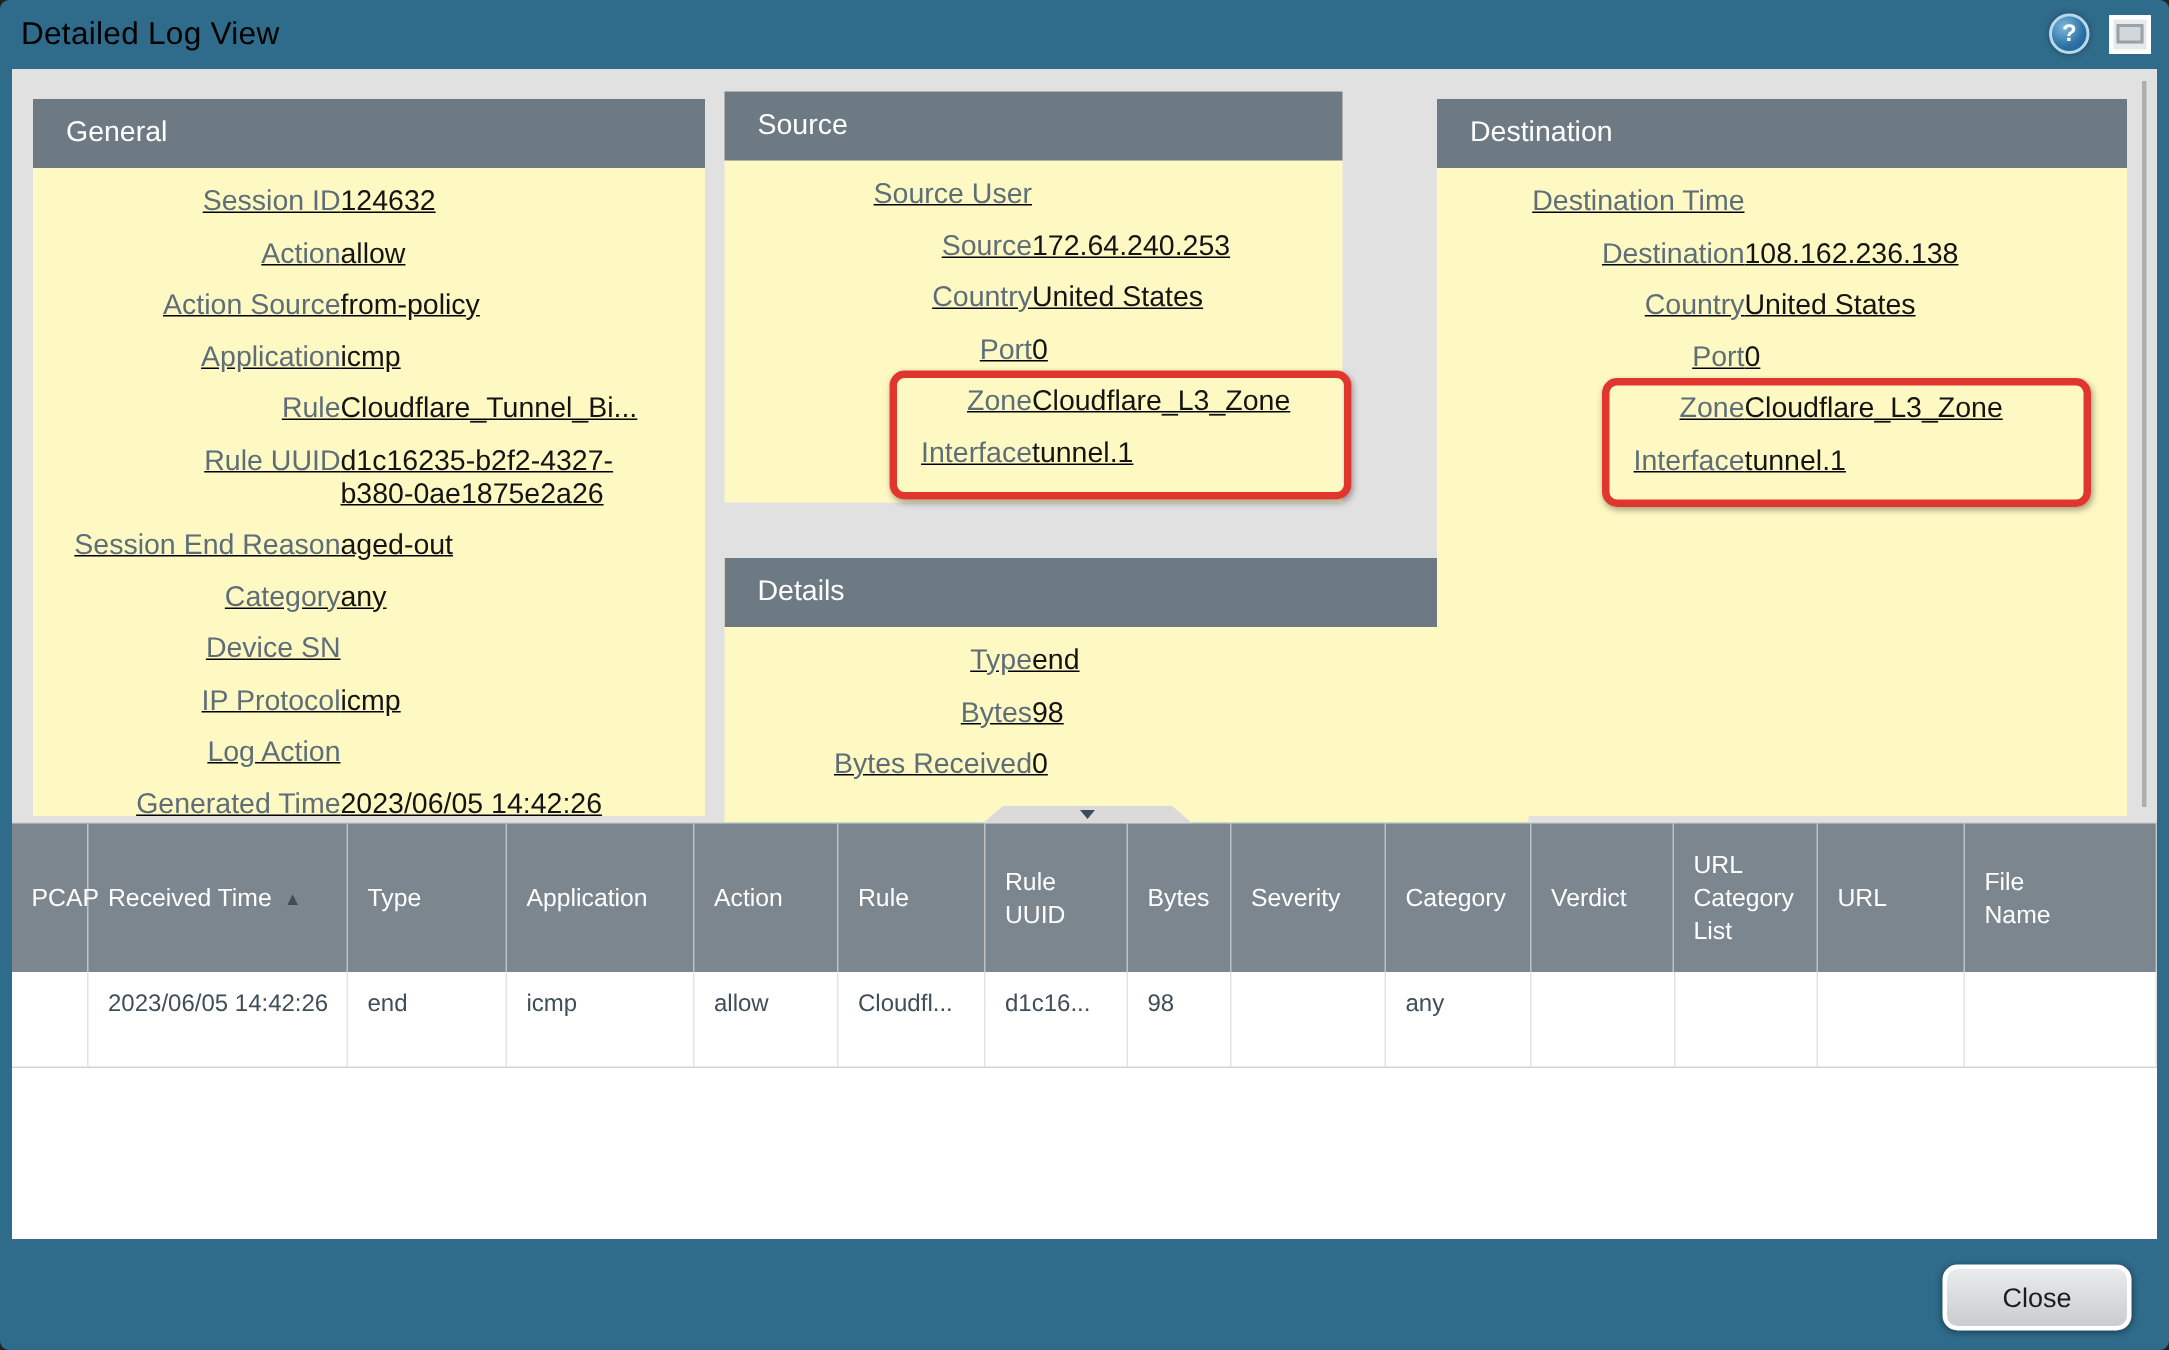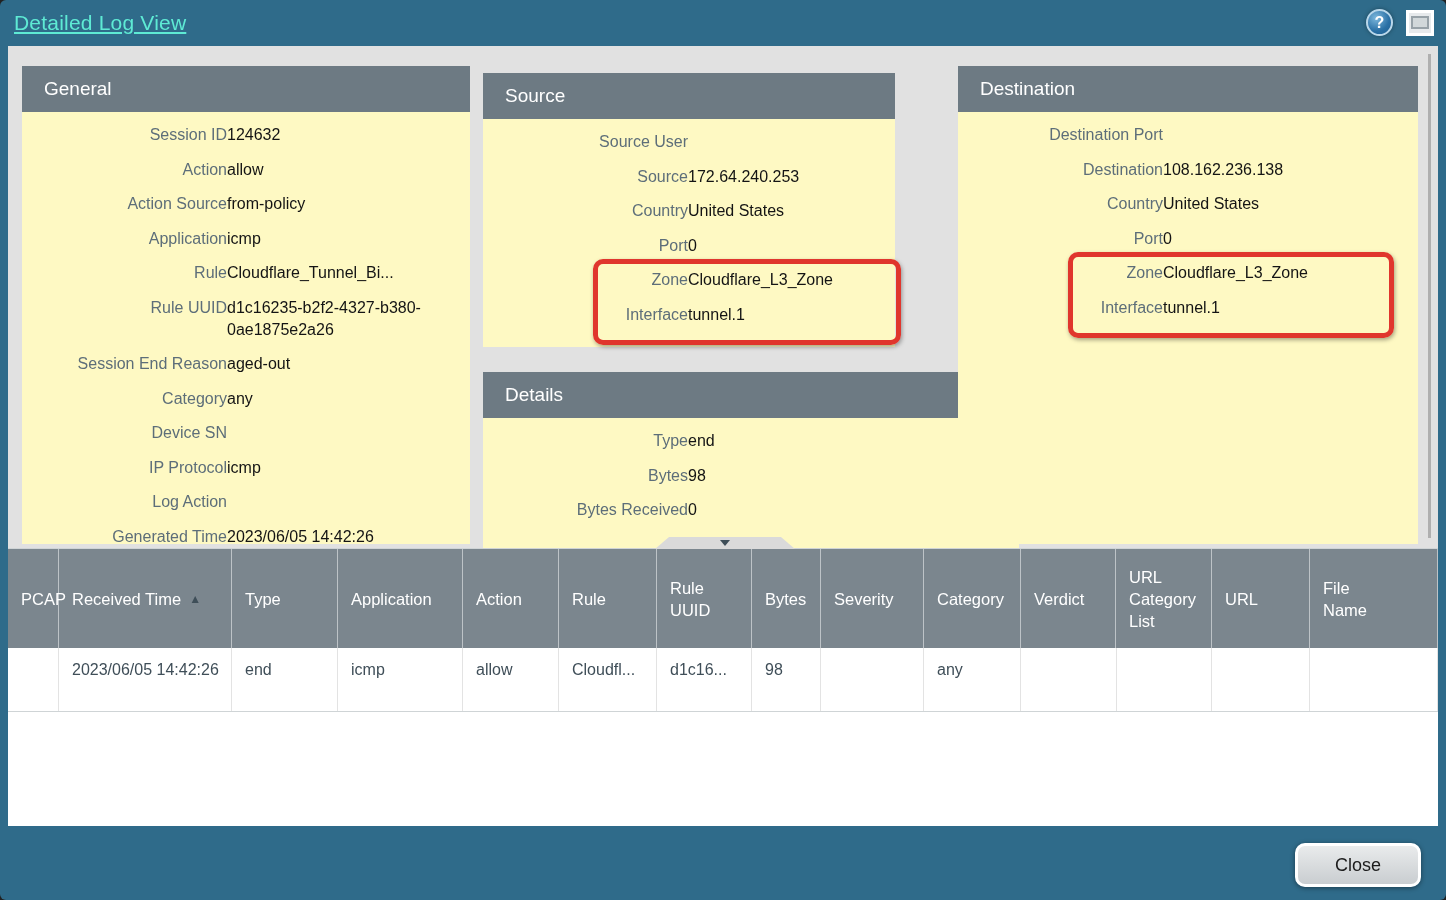--- a/index.html
+++ b/index.html
@@ -2,40 +2,40 @@
 <html><head>
 <meta charset="utf-8">
 <style>
   html,body{margin:0;padding:0;background:#222;}
   .dialog{
     position:relative;width:1446px;height:900px;background:#2f6b8a;
     font-family:"Liberation Sans",sans-serif;overflow:hidden;border-radius:6px;
   }
   
   .titlebar{position:absolute;top:0;left:0;right:0;height:46px;display:flex;align-items:center;}
-  .title{margin-left:14px;font-size:21px;color:#5eead4;letter-spacing:.2px;text-decoration:underline;}
+  .title{margin-left:14px;font-size:21px;color:#000000;letter-spacing:.2px;}
   .tb-icons{position:absolute;right:12px;top:9px;display:flex;gap:13px;align-items:center;}
   .help-icon{
     width:27px;height:27px;border-radius:50%;box-sizing:border-box;
     background:radial-gradient(circle at 35% 30%,#7db8dd,#2a70a5 60%,#1d5d8f);
     border:2px solid #b9d7ea;box-shadow:0 0 4px rgba(0,0,0,.35);
     color:#fff;font-size:16px;font-weight:bold;display:flex;align-items:center;justify-content:center;cursor:pointer;
   }
   .restore-icon{width:28px;height:26px;border:3px solid #fff;background:#e7eaec;box-sizing:border-box;cursor:pointer;}
   .restore-icon .inner{width:14px;height:9px;border:2px solid #98a2a8;background:#d2d8da;margin:3px auto 0;}
   
   .upper-pane{position:absolute;left:8px;top:46px;width:1430px;height:502px;background:#e1e1e1;overflow:hidden;}
   .panel{position:absolute;background:#fef9c3;}
   .panel-header{height:46px;background:#6d7a83;color:#fff;font-size:19px;display:flex;align-items:center;padding-left:22px;}
   .panel-body{position:relative;padding-top:12px;}
-  .frow{display:flex;margin-bottom:12.5px;line-height:22px;font-size:16px;}
+  .frow{display:flex;margin-bottom:12.5px;line-height:22px;font-size:19px;text-decoration:underline;}
   .flabel{width:205px;text-align:right;color:#5d6e79;flex:none;}
   .fvalue{color:#141414;flex:1;padding-right:28px;}
   #panel-general{left:14px;top:20px;width:448px;height:478px;overflow:hidden;}
-  #panel-source{left:475px;top:27px;width:412px;height:274px;}
+  #panel-source{left:475px;top:15px;width:412px;height:274px;}
   #panel-details{left:475px;top:326px;width:536px;height:176px;overflow:hidden;}
   #panel-destination{left:950px;top:20px;width:460px;height:478px;overflow:hidden;}
   .highlight-box{position:absolute;border:5px solid #e0362d;border-radius:10px;
     box-shadow:1px 2px 4px rgba(0,0,0,.35);pointer-events:none;}
   #src-highlight{left:110px;top:140px;width:298px;height:76px;}
   #dst-highlight{left:110px;top:140px;width:316px;height:76px;}
   .vscroll{position:absolute;right:7px;top:8px;bottom:10px;width:3px;background:#a6a6a6;opacity:.85;}
   
   .splitter{position:absolute;left:655px;top:537px;width:140px;height:12px;background:#dadada;
     clip-path:polygon(10% 0,90% 0,100% 100%,0 100%);z-index:5;display:flex;align-items:center;justify-content:center;cursor:row-resize;}
@@ -179,21 +179,21 @@
             <span class="flabel">Bytes Received</span>
             <span class="fvalue">0</span>
           </div>
       </div>
     </div>
 
     <div class="panel" id="panel-destination">
       <div class="panel-header">Destination</div>
       <div class="panel-body">
         <div class="frow">
-            <span class="flabel">Destination Port</span>
+            <span class="flabel">Destination Time</span>
             <span class="fvalue"></span>
           </div>
         <div class="frow">
             <span class="flabel">Destination</span>
             <span class="fvalue">108.162.236.138</span>
           </div>
         <div class="frow">
             <span class="flabel">Country</span>
             <span class="fvalue">United States</span>
           </div>

